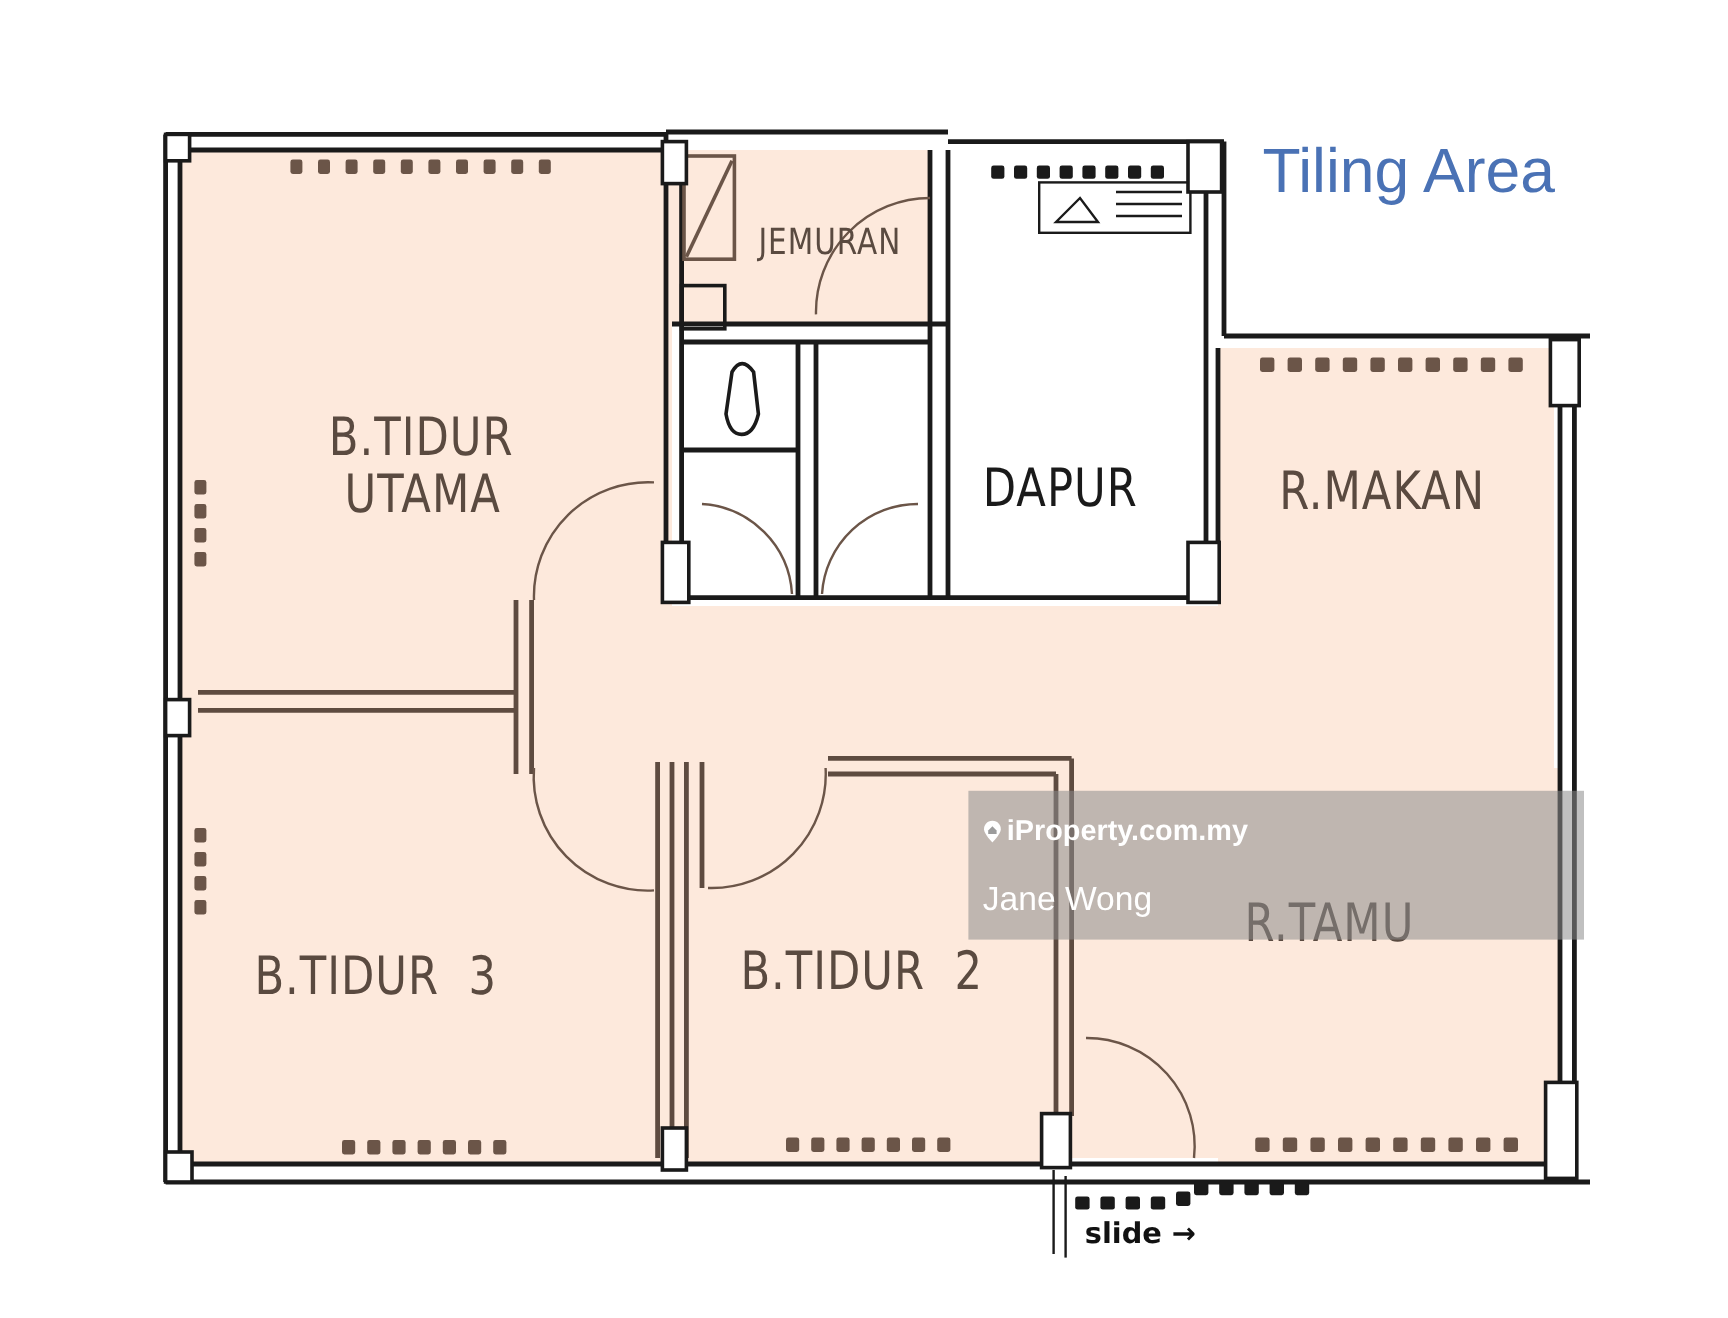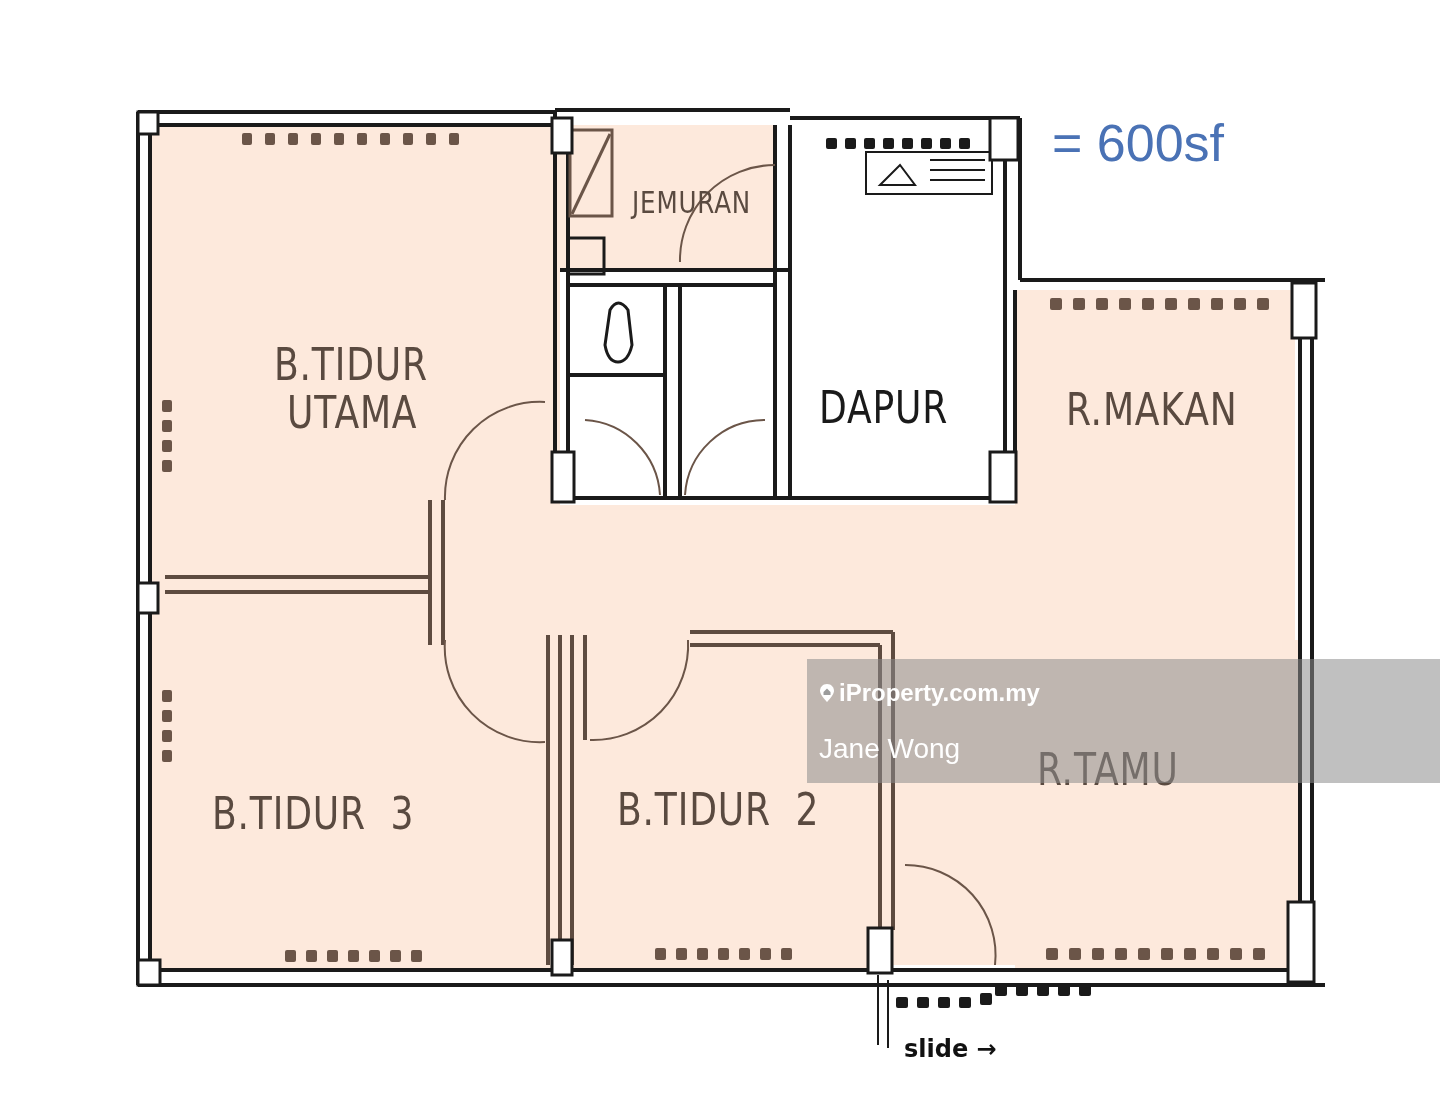--- a/index.html
+++ b/index.html
@@ -4,22 +4,22 @@
   <style>
     html, body { margin: 0; padding: 0; background: #ffffff; }
     body { width: 1440px; height: 1098px; position: relative; overflow: hidden; font-family: "DejaVu Sans", sans-serif; }
     #plan { position: absolute; left: 0; top: 0; width: 1440px; height: 1098px; }
     .room-label { position: absolute; color: #5a4a40; font-family: "DejaVu Sans", sans-serif; font-size: 44px; letter-spacing: 1px; line-height: 1; white-space: nowrap; transform: scaleX(0.82); transform-origin: left top; }
     .room-label.dark { color: #1a1a1a; }
     .room-label.small { font-size: 30px; }
     .room-label .line { display: block; }
     .annotation { position: absolute; left: 1052px; top: 110px; color: #4a72b5; font-family: "Liberation Sans", sans-serif; font-size: 52px; line-height: 66px; }
     .annotation .line { display: block; }
-    .slide-note { position: absolute; left: 904px; top: 1014px; font-family: "DejaVu Sans", sans-serif; font-size: 24px; font-weight: bold; color: #111; margin-top: 21px; }
-    .watermark { position: absolute; left: 807px; top: 659px; width: 633px; height: 124px; background: rgba(140,140,140,0.55); }
+    .slide-note { position: absolute; left: 904px; top: 1014px; font-family: "DejaVu Sans", sans-serif; font-size: 24px; font-weight: bold; color: #111; }
+    .watermark { position: absolute; left: 807px; top: 659px; width: 513px; height: 124px; background: rgba(140,140,140,0.55); }
     .watermark .brand { position: absolute; left: 12px; top: 20px; color: #ffffff; font-family: "Liberation Sans", sans-serif; font-weight: bold; font-size: 24px; display: flex; align-items: center; gap: 4px; }
     .watermark .agent { position: absolute; left: 12px; top: 74px; color: #ffffff; font-family: "Liberation Sans", sans-serif; font-size: 28px; }
     .pin-icon { width: 16px; height: 20px; display: inline-block; }
   </style>
 </head>
 <body>
 
 <svg id="plan" viewBox="0 0 1440 1098" xmlns="http://www.w3.org/2000/svg">
 
   <g fill="#fde9dc" stroke="none">
@@ -223,21 +223,21 @@
   <span class="line" style="margin-left:16px; margin-top:4px;">UTAMA</span>
 </div>
 <div class="room-label small" style="left:632px; top:188px;">JEMURAN</div>
 <div class="room-label dark" style="left:819px; top:386px;">DAPUR</div>
 <div class="room-label" style="left:1066px; top:388px;">R.MAKAN</div>
 <div class="room-label" style="left:1037px; top:748px;">R.TAMU</div>
 <div class="room-label" style="left:212px; top:792px; white-space:pre;">B.TIDUR  3</div>
 <div class="room-label" style="left:617px; top:788px; white-space:pre;">B.TIDUR  2</div>
 
 <div class="annotation">
-  <span class="line">= 600sf</span>
+  <span class="line">Tiling Area</span>
 </div>
 
 <div class="slide-note">slide →</div>
 
 <div class="watermark">
   <div class="brand">
     <svg class="pin-icon" viewBox="0 0 16 20">
       <path d="M8 1 C3.5 1 1 4.5 1 8 C1 12 8 19 8 19 C8 19 15 12 15 8 C15 4.5 12.5 1 8 1 Z" fill="#ffffff"></path>
       <path d="M4.5 9 L8 5.5 L11.5 9 L11.5 12 L4.5 12 Z" fill="#9c9c9c"></path>
     </svg>

